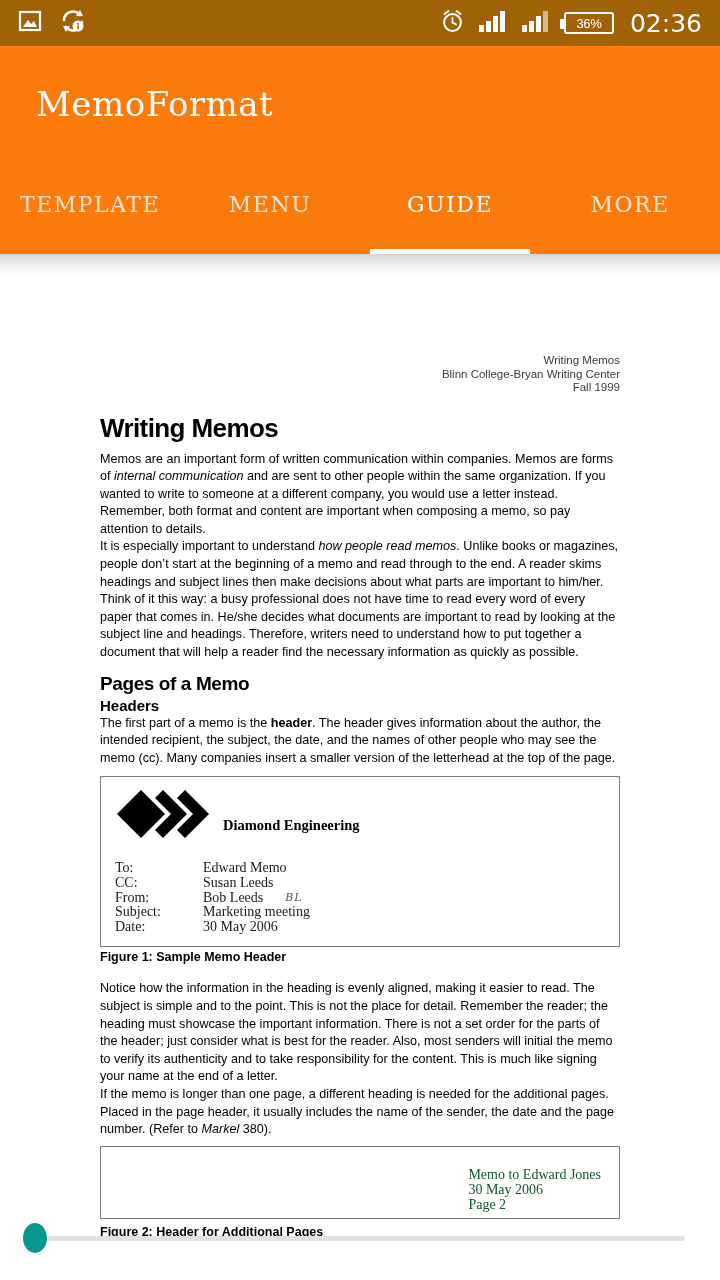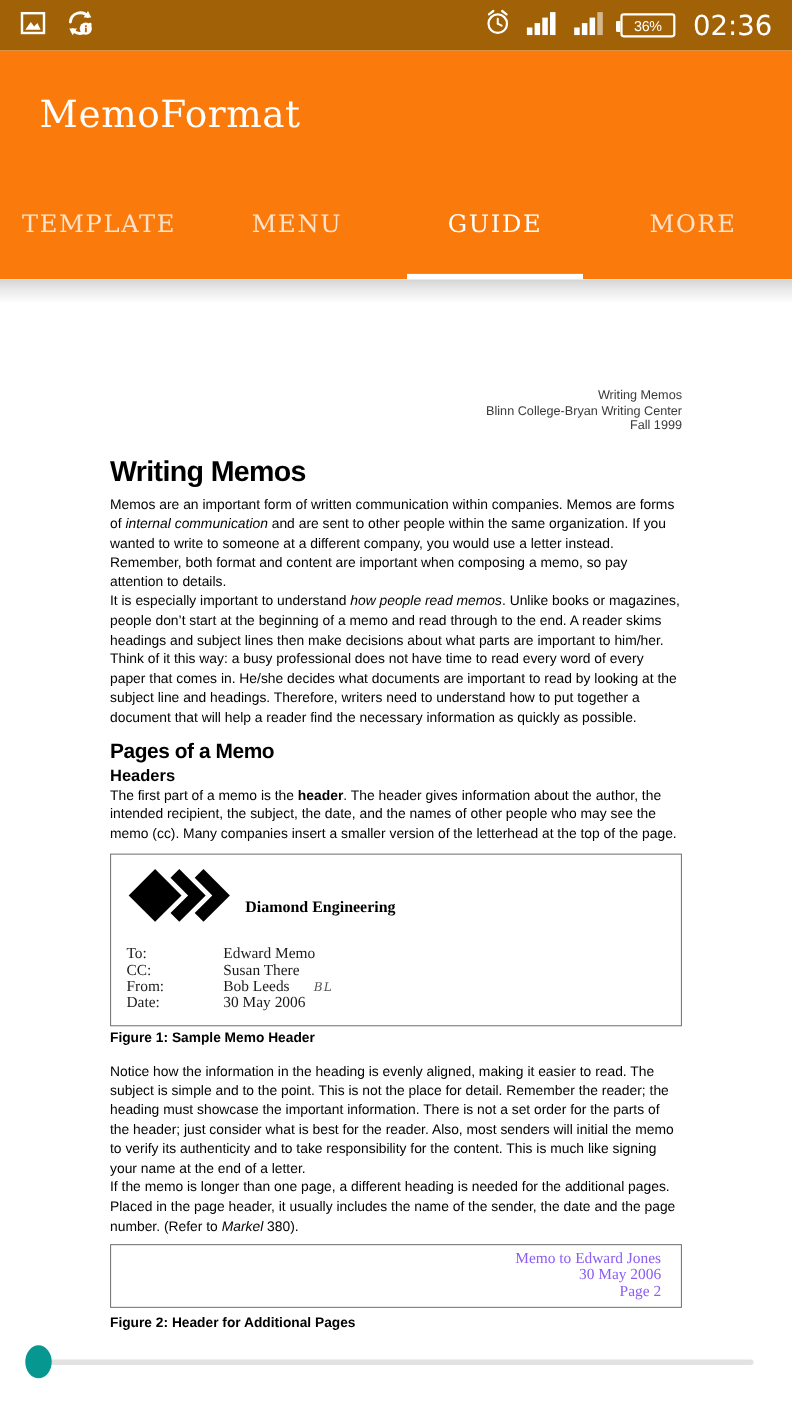--- a/index.html
+++ b/index.html
@@ -230,22 +230,23 @@
     margin-top: 7px;
     padding: 5px 18px 6px 0;
     min-height: 47px;
     display: flex;
     justify-content: flex-end;
   }
   .fig2-lines {
     font-family: "Liberation Serif", serif;
     font-size: 14px;
     line-height: 15px;
-    color: #8b5cf6;
-    text-align: right;
+    color: #14532d;
+    text-align: left;
+    margin-top: 15px;
   }
   .fig2-caption {
     font-size: 12.5px;
     font-weight: bold;
     font-family: "Liberation Sans", sans-serif;
     margin-top: 6px;
   }
 
   
   .bottom-slider {
@@ -388,28 +389,32 @@
           <span class="logo-name">Diamond Engineering</span>
         </div>
 
         <div class="memo-fields">
           <div class="memo-row">
             <span class="memo-label">To:</span>
             <span class="memo-value">Edward Memo</span>
           </div>
           <div class="memo-row">
             <span class="memo-label">CC:</span>
-            <span class="memo-value">Susan There</span>
+            <span class="memo-value">Susan Leeds</span>
           </div>
           <div class="memo-row">
             <span class="memo-label">From:</span>
             <span class="memo-value">Bob Leeds</span>
             <span class="initials">BL</span>
           </div>
           <div class="memo-row">
+            <span class="memo-label">Subject:</span>
+            <span class="memo-value">Marketing meeting</span>
+          </div>
+          <div class="memo-row">
             <span class="memo-label">Date:</span>
             <span class="memo-value">30 May 2006</span>
           </div>
         </div>
       </div>
     </div>
     <div class="fig-caption">Figure 1:  Sample Memo Header</div>
 
     <p class="doc-p">Notice how the information in the heading is evenly aligned, making it easier to read.  The subject is simple and to the point.  This is not the place for detail.  Remember the reader; the heading must showcase the important information.  There is not a set order for the parts of the header; just consider what is best for the reader.  Also, most senders will initial the memo to verify its authenticity and to take responsibility for the content.  This is much like signing your name at the end of a letter.</p>
 

